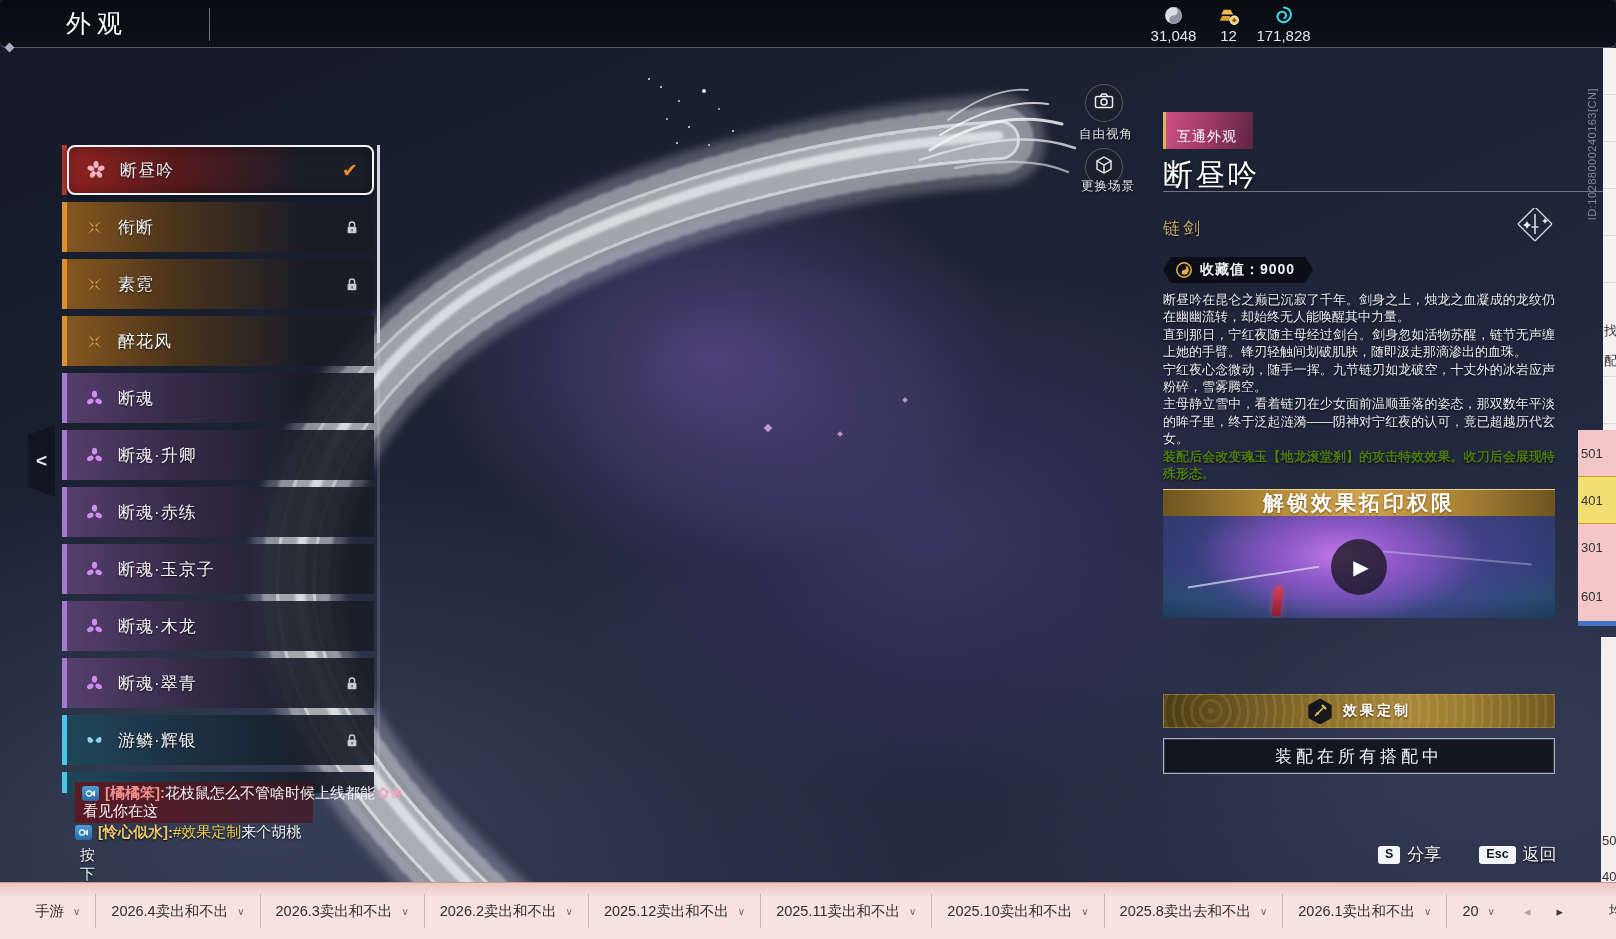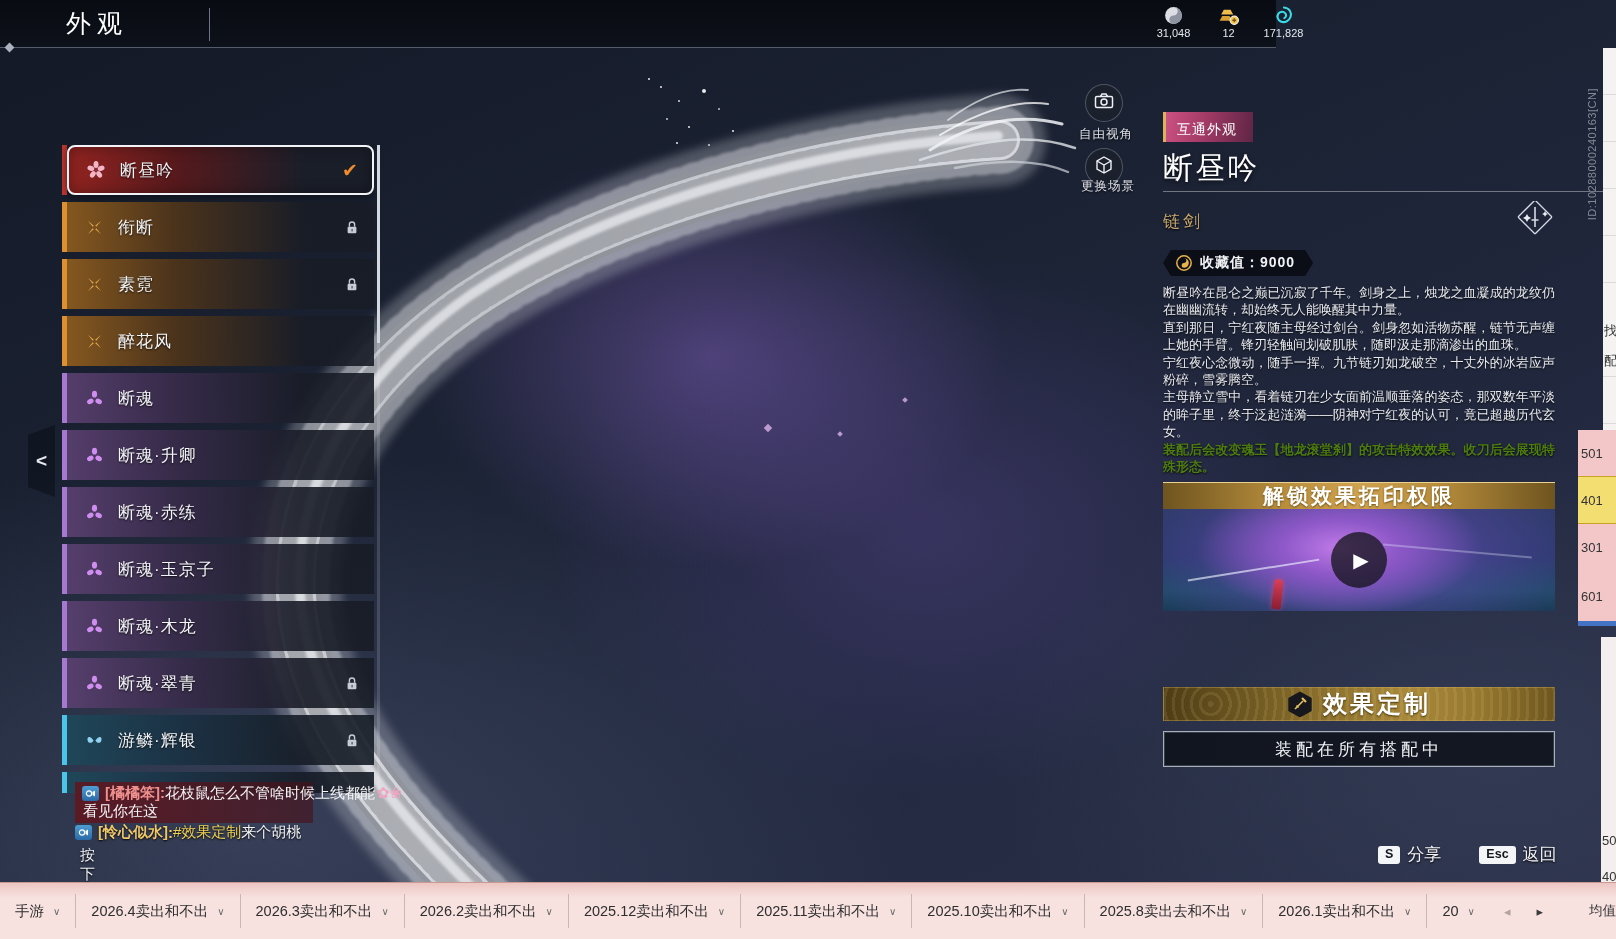--- a/index.html
+++ b/index.html
@@ -14,29 +14,29 @@
     radial-gradient(900px 520px at 16% 88%, rgba(84,94,124,.45), transparent 72%),
     radial-gradient(700px 420px at 92% 80%, rgba(70,78,104,.40), transparent 72%),
     linear-gradient(158deg,#131926 0%,#1b2233 38%,#222940 68%,#2a3049 100%);}
   .dragon{position:absolute;inset:0;z-index:1;}
   .particles{position:absolute;left:648px;top:78px;width:2px;height:2px;border-radius:50%;background:#fff;z-index:2;opacity:.9;
     box-shadow:12px 8px 0 #fff,30px 22px 0 #e8eaf2,55px 12px 0 1px #fff,70px 30px 0 #cfd4e2,
     40px 48px 0 #fff,18px 40px 0 #d8dce8,84px 52px 0 #fff,60px 66px 0 #e2e5ee,28px 64px 0 #fff;}
   .spark{position:absolute;width:6px;height:6px;background:#dcb2ea;transform:rotate(45deg);opacity:.8;z-index:2;}
 
   
-  .topbar{position:absolute;left:0;top:0;width:1276px;height:48px;z-index:10;
-    background:linear-gradient(180deg,#080b12,#0d1119);border-bottom:1px solid rgba(150,160,178,.55);}
+  .topbar{position:absolute;left:0;top:0;width:1616px;height:48px;z-index:10;
+    background:linear-gradient(180deg,#080b12,#0d1119);border-bottom:1px solid rgba(150,160,178,.55);border-radius:6px;}
   .topbar .diamond{position:absolute;left:6px;top:44px;width:7px;height:7px;background:#aab2c0;transform:rotate(45deg);}
   .page-title{position:absolute;left:66px;top:7px;font-size:25px;letter-spacing:6px;color:#fff;}
   .top-divider{position:absolute;left:209px;top:8px;width:1px;height:33px;background:#6c7485;}
   .currencies{position:absolute;left:1146px;top:3px;display:flex;z-index:11;}
   .cur{width:55px;display:flex;flex-direction:column;align-items:center;}
   .cur .c-icon{height:24px;display:flex;align-items:center;}
-  .cur .c-val{font-size:11px;color:#e3e7ee;}
+  .cur .c-val{font-size:15px;color:#e3e7ee;}
 
   
   .sidebar{position:absolute;left:62px;top:145px;width:312px;height:648px;overflow:hidden;z-index:5;}
   .side-item{position:relative;height:50px;margin-bottom:7px;display:flex;cursor:pointer;}
   .accent{width:5px;height:100%;flex:0 0 5px;}
   .body{flex:1;display:flex;align-items:center;padding-left:16px;position:relative;}
   .t-red .accent{background:#c23830;}
   .t-red .body{background:linear-gradient(90deg,rgba(152,36,32,.95),rgba(92,25,27,.92) 35%,rgba(26,30,40,.92) 78%);}
   .t-orange .accent{background:#dc9032;}
   .t-orange .body{background:linear-gradient(90deg,rgba(142,92,30,.92),rgba(82,54,25,.88) 35%,rgba(24,28,38,.9) 78%);}
@@ -58,21 +58,21 @@
 
   
   .cam-btn{position:absolute;width:38px;height:38px;border-radius:50%;z-index:4;cursor:pointer;
     background:rgba(28,32,44,.82);border:1px solid rgba(160,168,182,.4);display:flex;align-items:center;justify-content:center;}
   .cam-label{position:absolute;z-index:4;font-size:12.5px;color:#dde1e9;letter-spacing:1px;text-shadow:0 1px 2px #000;}
   .id-mark{position:absolute;left:1586px;top:88px;z-index:4;color:#838a96;font-size:11px;letter-spacing:.5px;
     writing-mode:vertical-rl;transform:rotate(180deg);}
 
   
   .detail{position:absolute;left:1163px;top:112px;width:392px;z-index:5;}
-  .badge{display:inline-block;padding:9px 16px 3px 11px;font-size:14px;letter-spacing:1px;color:#fff;
+  .badge{display:inline-block;padding:16px 16px 3px 11px;font-size:14px;letter-spacing:1px;color:#fff;
     border-left:3px solid #ddb25c;background:linear-gradient(100deg,#cb5181 0%,#a23a66 45%,#5e2544 100%);}
   .d-title{margin-top:6px;font-size:30px;letter-spacing:2px;color:#fff;text-shadow:0 2px 4px rgba(0,0,0,.7);}
   .d-divider{position:absolute;left:0;top:79px;width:440px;height:1px;background:rgba(255,255,255,.38);}
   .d-subrow{margin-top:12px;display:flex;align-items:center;justify-content:space-between;}
   .d-cat{font-size:17px;letter-spacing:3px;color:#c9a96e;text-shadow:0 1px 2px #000;}
   .collect{margin-top:9px;display:inline-flex;align-items:center;gap:7px;padding:4px 18px 4px 12px;
     background:rgba(8,11,17,.85);clip-path:polygon(8px 0,calc(100% - 8px) 0,100% 50%,calc(100% - 8px) 100%,8px 100%,0 50%);}
   .collect span{font-size:14px;font-weight:bold;color:#f2f3f6;letter-spacing:1px;}
   .desc{margin-top:8px;font-size:13px;line-height:17.4px;color:#eaecf0;text-shadow:0 1px 2px rgba(0,0,0,.85);text-align:justify;}
   .desc p{margin:0;}
@@ -91,21 +91,21 @@
   .play{position:absolute;left:50%;top:50%;width:56px;height:56px;margin:-28px 0 0 -28px;border-radius:50%;
     background:rgba(16,17,22,.74);display:flex;align-items:center;justify-content:center;cursor:pointer;}
   .play span{color:#fff;font-size:20px;margin-left:4px;}
   .fx-btn{position:relative;margin-top:76px;height:34px;display:flex;align-items:center;justify-content:center;gap:10px;cursor:pointer;
     background:
      repeating-radial-gradient(circle at 12% 50%, rgba(255,230,160,.10) 0 3px, rgba(0,0,0,0) 3px 9px),
      linear-gradient(90deg,#4e3d15 0%,#8a6f2c 40%,#a8883a 62%,#97792f 80%,#6e561f 100%);
     border:1px solid rgba(216,180,96,.35);}
   .fx-btn .hex{width:26px;height:26px;background:#17171e;display:flex;align-items:center;justify-content:center;
     clip-path:polygon(50% 0,95% 25%,95% 75%,50% 100%,5% 75%,5% 25%);}
-  .fx-btn .lbl{font-size:24px;font-weight:bold;letter-spacing:3px;color:#fff;text-shadow:0 1px 2px rgba(60,40,0,.9);}
+  .fx-btn .lbl{font-size:14px;font-weight:bold;letter-spacing:3px;color:#fff;text-shadow:0 1px 2px rgba(60,40,0,.9);}
   .equip-btn{margin-top:10px;height:36px;display:flex;align-items:center;justify-content:center;cursor:pointer;
     background:rgba(10,14,20,.78);border:1px solid #a8aeba;box-shadow:inset 0 0 0 1px rgba(60,66,78,.9);
     font-size:17px;letter-spacing:4px;color:#f2f3f6;}
 
   
   .chat{position:absolute;left:0;top:780px;z-index:6;}
   .msg1{position:absolute;left:75px;top:2px;width:238px;padding:2px 6px 3px 7px;
     background:linear-gradient(90deg,rgba(96,22,30,.88),rgba(70,16,24,.62));}
   .msg-line{display:flex;align-items:center;font-size:15px;line-height:18px;white-space:nowrap;}
   .chan{width:17px;height:15px;margin-right:6px;flex:0 0 17px;border-radius:3px;
@@ -587,21 +587,21 @@
       <div class="strip-cell" style="height: 47px; background: rgb(243, 199, 199);">301</div>
       <div class="strip-cell" style="height: 50px; background: rgb(243, 199, 199);">601</div>
       <div class="strip-blue"></div>
     </div>
   <div class="strip-bottom">
       <span class="bc" style="top: 196px;">50</span>
       <span class="bc" style="top: 232px;">40</span>
     </div>
 
   <div class="sheetbar">
-    <div style="display:flex;align-items:flex-end;">
+    <div style="display:flex;align-items:flex-end;padding-left:20px;">
         <div class="sheet-tab">
           <span>手游</span>
           <span class="caret">∨</span>
         </div>
         <div class="sheet-tab">
           <span>2026.4卖出和不出</span>
           <span class="caret">∨</span>
         </div>
         <div class="sheet-tab">
           <span>2026.3卖出和不出</span>

